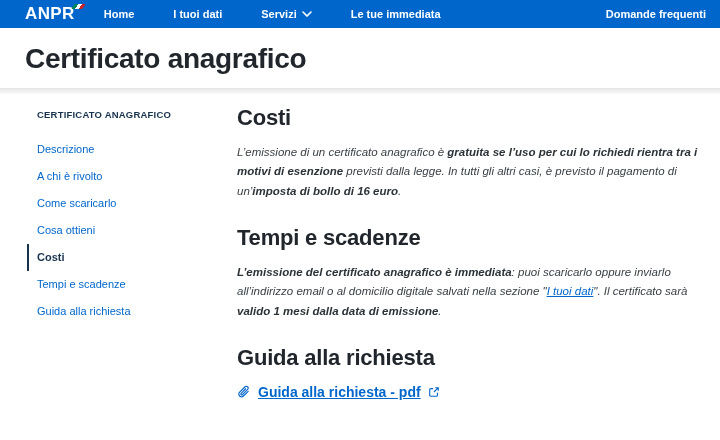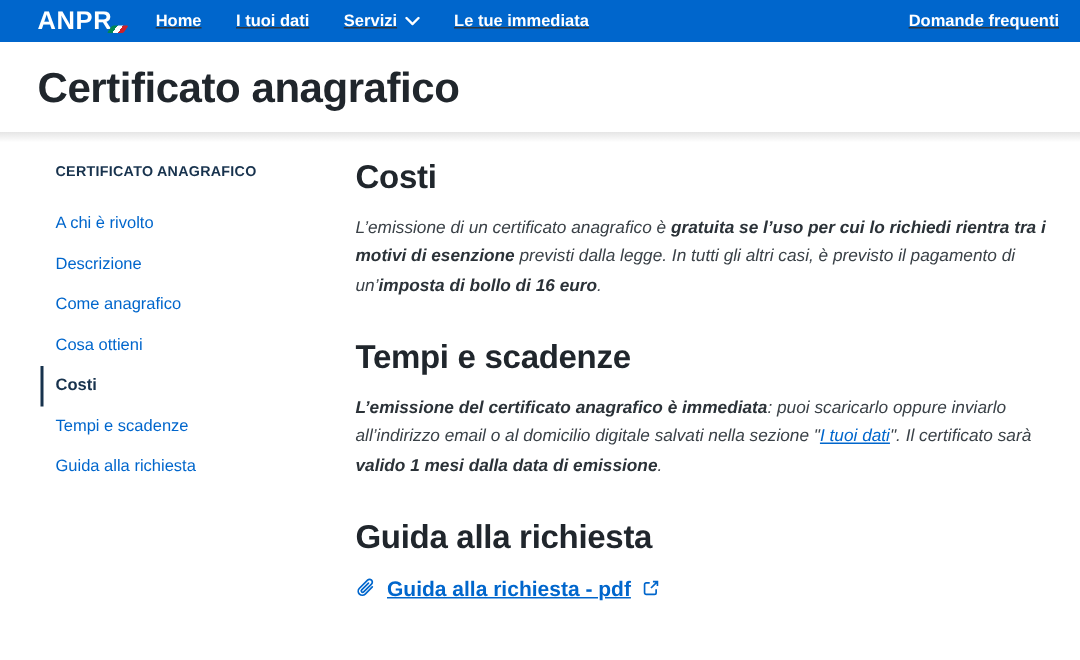--- a/index.html
+++ b/index.html
@@ -10,29 +10,29 @@
     background:#ffffff; color:#30373d;
   }
   
   .navbar {
     height:28px; background:#0066CC;
     display:flex; align-items:center;
     padding:0 14px 0 25px;
   }
   .logo {
     color:#fff; font-weight:700; font-size:17px; letter-spacing:.4px;
-    display:flex; align-items:flex-end; margin-right:20px; text-decoration:none;
+    display:flex; margin-right:20px; text-decoration:none;
   }
   .logo-flag {
     display:inline-block; width:11px; height:5px; margin:0 0 2px -2px;
     transform:skewX(-35deg);
     background:linear-gradient(90deg,#008755 0 33%,#ffffff 33% 66%,#cd212a 66% 100%);
     border-radius:1px;
   }
-  .nav-links { display:flex; align-items:center; gap:23px;text-decoration:underline; }
+  .nav-links { display:flex; align-items:center; gap:39px; }
   .nav-link {
     color:#fff; font-size:11px; font-weight:700; text-decoration:none;
     display:flex; align-items:center; gap:5px; white-space:nowrap;
   }
   .nav-right { margin-left:auto; }
   
   .page-header { background:#fff; padding:15px 0 13px 25px; }
   .page-header h1 {
     margin:0; font-size:28px; font-weight:700; color:#20262c; letter-spacing:-.3px;
   }
@@ -106,23 +106,23 @@
 
 <div class="page-header">
   <h1>Certificato anagrafico</h1>
 </div>
 <div class="header-shadow"></div>
 
 <div class="content">
   <aside class="sidebar">
     <div class="sidebar-title">CERTIFICATO ANAGRAFICO</div>
     <nav class="sidebar-nav">
+        <a class="sidebar-item" href="#">Descrizione</a>
         <a class="sidebar-item" href="#">A chi è rivolto</a>
-        <a class="sidebar-item" href="#">Descrizione</a>
-        <a class="sidebar-item" href="#">Come anagrafico</a>
+        <a class="sidebar-item" href="#">Come scaricarlo</a>
         <a class="sidebar-item" href="#">Cosa ottieni</a>
         <a class="sidebar-item active" href="#">Costi</a>
         <a class="sidebar-item" href="#">Tempi e scadenze</a>
         <a class="sidebar-item" href="#">Guida alla richiesta</a>
       </nav>
   </aside>
   <main class="main">
       <section class="section">
         <h2>Costi</h2>
         <p><span>L’emissione di un certificato anagrafico è </span><strong>gratuita se l’uso per cui lo richiedi rientra tra i motivi di esenzione</strong><span> previsti dalla legge. In tutti gli altri casi, è previsto il pagamento di un’</span><strong>imposta di bollo di 16 euro</strong><span>.</span></p>

